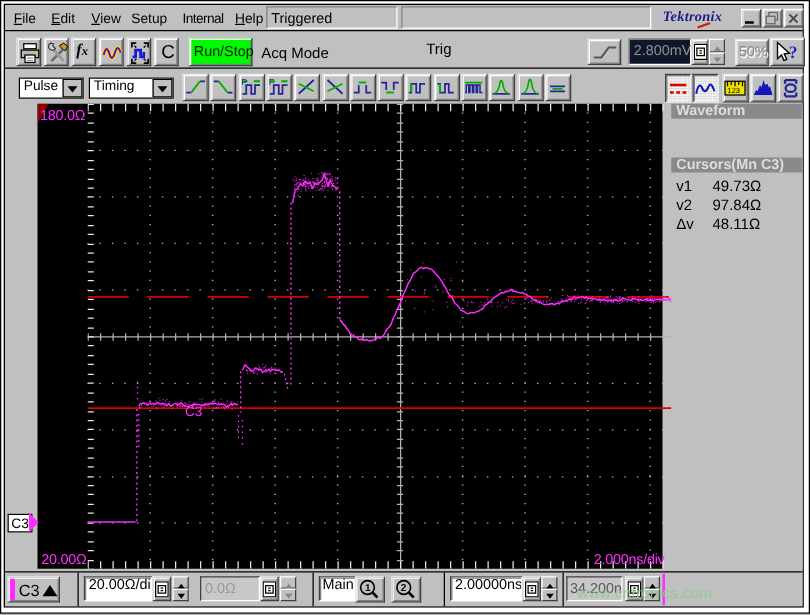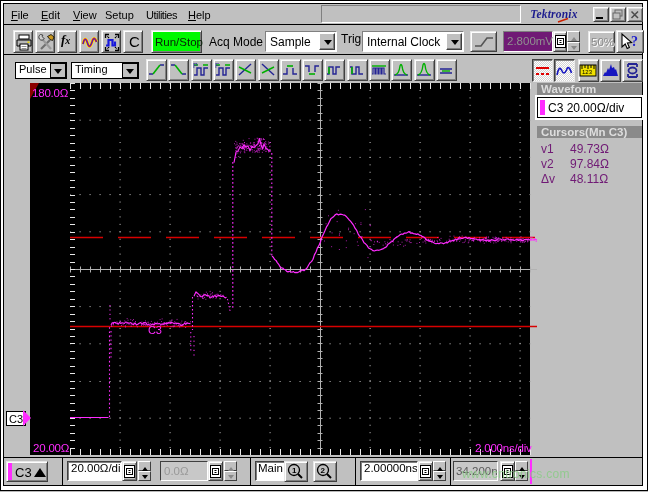--- a/index.html
+++ b/index.html
@@ -23,21 +23,21 @@
 .cbarr:after { content:""; position:absolute; left:4px; top:6px; border:4px solid transparent; border-top:5px solid #000; }
 .cbarr2 { position:absolute; right:0px; top:0px; bottom:0px; width:16px; background:#c0c0c0; border:1px solid #000; }
 .cbarr2:after { content:""; position:absolute; left:3px; top:4.5px; border:4px solid transparent; border-top:5.5px solid #000; }
 .lbl { position:absolute; font-size:12px; color:#000; white-space:nowrap; }
 
 #main { position:absolute; left:0; top:79px; width:638px; height:374px; background:#c0c0c0; }
 #plot { position:absolute; left:26px; top:0px; width:500px; height:372px; background:#000;padding-left:40px; }
 .plab { position:absolute; font-size:11.5px; color:#ff2cff; white-space:nowrap; letter-spacing:-0.2px; z-index:5; }
 #rpanel { position:absolute; left:533px; top:0px; width:105px; height:372px; background:#c0c0c0; }
 .phead { position:absolute; left:0px; width:105px; height:12px; background:#8a8a8a; color:#dedede; font-weight:bold; font-size:11.5px; padding-left:4px; line-height:12px; }
-.prow { position:absolute; font-size:12px; color:#701a75; white-space:nowrap; }
+.prow { position:absolute; font-size:12px; color:#000000; white-space:nowrap; }
 
 #bbar { position:absolute; left:0; top:453px; width:638px; height:28px; background:#c0c0c0; border-top:1px solid #000; }
 .numbox { position:absolute; top:3px; height:20px; background:#fff; border:1px solid; border-color:#404040 #fff #fff #404040; box-shadow: inset 1px 1px 0 #808080; font-size:11.5px; color:#000; padding:0 0 0 3px; white-space:nowrap; overflow:hidden; }
 .graybox { position:absolute; top:3px; height:20px; background:#c8c8c8; border:1px solid; border-color:#404040 #fff #fff #404040; font-size:11.5px; color:#999; padding:3px 0 0 3px; white-space:nowrap; }
 .vdiv { position:absolute; top:0; width:1px; height:27px; background:#000; }
 .spin { position:absolute; top:3px; width:13px; height:20px; }
 .spin .sb { position:absolute; left:0; width:13px; height:10px; background:#c0c0c0; border:1px solid; border-color:#fff #404040 #404040 #fff; }
 .spin .sb:after { content:""; position:absolute; left:3px; border:3px solid transparent; }
 .spin .up:after { top:2px; border-bottom:4px solid #000; }
 .spin .dn:after { top:3px; border-top:4px solid #000; }
@@ -47,22 +47,25 @@
 </style></head>
 <body>
 <div id="win"></div>
 <div id="content">
 
   <div id="menubar">
     <span class="mi" style="left:7px;"><span class="u">F</span>ile</span>
     <span class="mi" style="left:37px;"><span class="u">E</span>dit</span>
     <span class="mi" style="left:69px;"><span class="u">V</span>iew</span>
     <span class="mi" style="left:101px;">Setup</span>
-    <span class="mi" style="left:142px; letter-spacing:-0.5px;">Utilities</span>
+    <span class="mi" style="left:142px; letter-spacing:-0.5px;">Internal</span>
     <span class="mi" style="left:184px;"><span class="u">H</span>elp</span>
+    <div class="sunk" style="position:absolute; left:209px; top:1px; width:105px; height:18px;">
+        <span style="position:absolute; left:3px; top:3px; font-size:11.5px;">Triggered</span>
+      </div>
     <div class="sunk" style="position:absolute; left:317px; top:1px; width:200px; height:18px;"></div>
     <div id="tlogo">Tektronix<svg width="63" height="17" style="position:absolute;left:0;top:0;">
           <path d="M33 14 L43 10.5" stroke="#cc2200" stroke-width="1.7" fill="none"></path>
         </svg></div>
     <div class="wbtn" style="left:589px;"><svg width="14" height="13">
           <rect x="2" y="9" width="7" height="2" fill="#000"></rect>
         </svg></div>
     <div class="wbtn" style="left:606px;"><svg width="14" height="13">
           <rect x="4" y="2" width="7" height="6" fill="none" stroke="#666"></rect>
           <rect x="2" y="5" width="7" height="6" fill="#c0c0c0" stroke="#666"></rect>
@@ -113,35 +116,27 @@
 <path d="M3 13.5 h2.5 v-5.5 h4 v5.5 h2.5 v-4" stroke="#1818dd" stroke-width="2.2" fill="none"></path>
         </svg>
       </div>
 <div class="btn" style="left:119px; top:4px; width:20px; height:23px;">
         <div style="font-size:15px; margin:2px 0 0 5px; font-family:'Liberation Sans',sans-serif;">C</div>
       </div>
 <div class="btn" style="left:147px; top:4px; width:51px; height:23px; background:#00f800;">
         <div style="font-size:11.5px; color:#082008; margin:5px 0 0 3px; white-space:nowrap;">Run/Stop</div>
       </div>
 <span class="lbl" style="left:205px; top:9px;">Acq Mode</span>
-<div class="combo" style="left:261px; top:5px; width:72px; height:21px;">
-        <span class="cbtxt">Sample</span>
-        <div class="cbarr"></div>
-      </div>
 <span class="lbl" style="left:337px; top:6px;text-align:center;">Trig</span>
-<div class="combo" style="left:358px; top:5px; width:102px; height:21px;">
-        <span class="cbtxt">Internal Clock</span>
-        <div class="cbarr"></div>
-      </div>
 <div class="btn" style="left:466px; top:5px; width:27px; height:21px;">
         <svg width="24" height="18" style="margin:1px 0 0 1px;">
           <path d="M3 13 h6 l6 -8 h6" stroke="#555" stroke-width="1.6" fill="none"></path>
         </svg>
       </div>
-<div class="sunk" style="position:absolute; left:499px; top:5px; width:50px; height:21px; background:#701a75;">
+<div class="sunk" style="position:absolute; left:499px; top:5px; width:50px; height:21px; background:#0f172a;">
         <span style="position:absolute; left:3px; top:3px; font-size:11.5px; color:#909090;">2.800mV</span>
       </div>
 <div class="btn" style="left:549px; top:5px; width:14px; height:21px;">
         <svg width="11" height="13" style="margin:3px 0 0 1px;">
           <rect x="0.5" y="0.5" width="10" height="12" fill="#fff" stroke="#000"></rect>
           <rect x="2.5" y="3.5" width="6" height="6" fill="none" stroke="#000"></rect>
           <path d="M4.5 5.5 h2 M4.5 7.5 h2" stroke="#000"></path>
         </svg>
       </div>
 <div class="spin gray" style="left:563px; top:5px; height:21px;">
@@ -330,24 +325,20 @@
     <div style="position:absolute; left:2px; top:328px; width:20px; height:15px; background:#fff; border:1px solid #000; font-size:11px; color:#000; text-align:center; line-height:14px;">C3</div>
     <svg width="8" height="17" style="position:absolute; left:19px; top:327px;">
         <path d="M0 0 L8 8 L0 16 Z" fill="#ff2cff"></path>
       </svg>
       <svg width="0" height="0" style="position:absolute;">
         <path d="M0 0 L8 8 L0 16 Z" fill="#ff2cff"></path>
       </svg>
 
     <div id="rpanel">
       <div class="phead" style="top:0px;">Waveform</div>
-      <div style="position:absolute; left:0px; top:14px; width:105px; height:21px; background:#fff; border:1px solid #000; box-shadow:0 0 0 2px #fff;">
-        <div style="position:absolute; left:2px; top:2px; width:5px; height:15px; background:#ff2cff;"></div>
-        <span style="position:absolute; left:10px; top:3px; font-size:12px; color:#000;">C3 20.00Ω/div</span>
-      </div>
       <div class="phead" style="top:43px;">Cursors(Mn C3)</div>
       <span class="prow" style="left:4px; top:59px;">v1</span>
         <span class="prow" style="left:33px; top:59px;">49.73Ω</span>
       <span class="prow" style="left:4px; top:74px;">v2</span>
         <span class="prow" style="left:33px; top:74px;">97.84Ω</span>
       <span class="prow" style="left:4px; top:89px;">Δv</span>
         <span class="prow" style="left:33px; top:89px;">48.11Ω</span>
     </div>
   </div>
 

